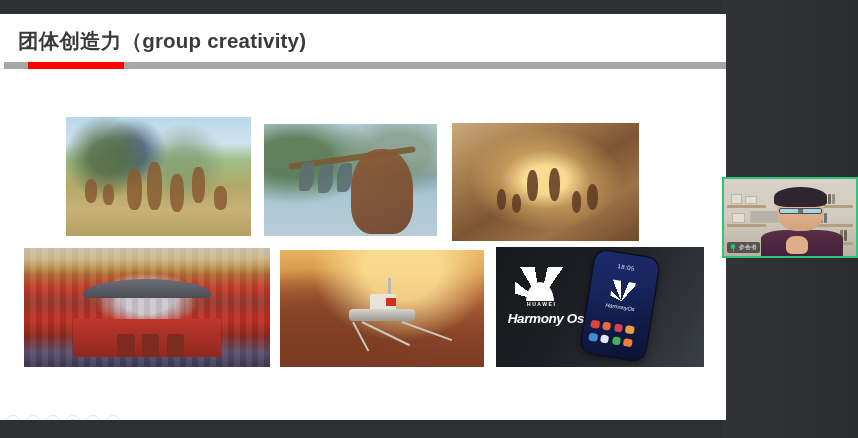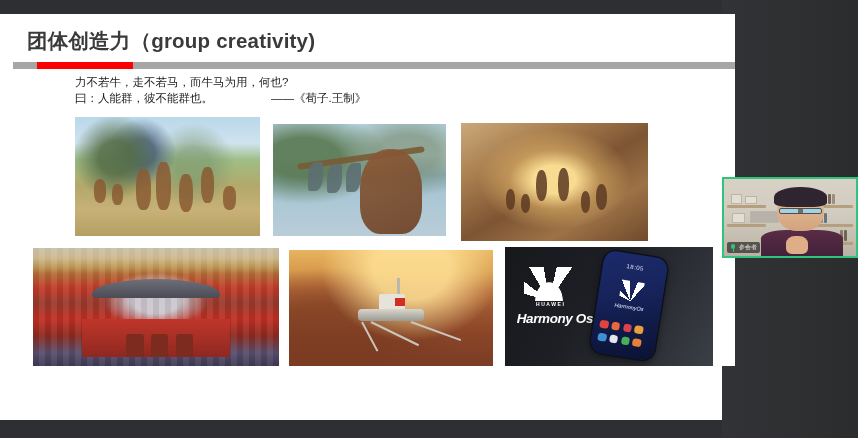--- a/index.html
+++ b/index.html
@@ -12,21 +12,21 @@
   
   #app-root{position:absolute;inset:0;
     background:linear-gradient(90deg,#4d4f53 0%,#424448 40%,#35373a 75%,#2a2c2e 100%);}
 
   
   #share-stage{position:absolute;left:0;top:0;width:722px;height:438px;background:#ffffff;}
   #share-topbar{position:absolute;left:0;top:0;width:722px;height:14px;background:#2d2f33;}
   #share-bottombar{position:absolute;left:0;top:420px;width:722px;height:18px;background:#2d2f33;}
 
   
-  #slide{position:absolute;left:13px;top:14px;width:722px;height:352px;background:#ffffff;overflow:hidden;}
+  #slide{position:absolute;left:4px;top:14px;width:722px;height:406px;background:#ffffff;overflow:hidden;}
 
   #slide-title{
     position:absolute;left:14px;top:13px;width:600px;
     font-size:20.5px;font-weight:bold;color:#3a3a3a;letter-spacing:.2px;
     white-space:nowrap;
   }
 
   #title-rule{position:absolute;left:0;top:48px;width:722px;height:7px;background:#a6a6a6;}
   #title-rule-accent{position:absolute;left:24px;top:48px;width:96px;height:7px;background:#ff0000;}
 
@@ -183,24 +183,20 @@
 
     <div id="share-topbar"></div>
 
     <div id="slide">
 
       <div id="slide-title">团体创造力（group creativity)</div>
 
       <div id="title-rule"></div>
       <div id="title-rule-accent"></div>
 
-      <div id="quote-block">
-        <span class="quote-line">力不若牛，走不若马，而牛马为用，何也?</span>
-        <span class="quote-line"><span>曰：人能群，彼不能群也。</span><span class="quote-attrib">——《荀子.王制》</span></span>
-      </div>
 
       <div class="pic" id="pic-hunting">
         <div class="fig" style="left:10%;top:52%;width:7%;height:20%;"></div>
         <div class="fig" style="left:20%;top:56%;width:6%;height:18%;"></div>
         <div class="fig" style="left:33%;top:44%;width:8%;height:34%;"></div>
         <div class="fig" style="left:44%;top:38%;width:8%;height:40%;"></div>
         <div class="fig" style="left:56%;top:48%;width:8%;height:32%;"></div>
         <div class="fig" style="left:68%;top:42%;width:7%;height:30%;"></div>
         <div class="fig" style="left:80%;top:58%;width:7%;height:20%;"></div>
       </div>

